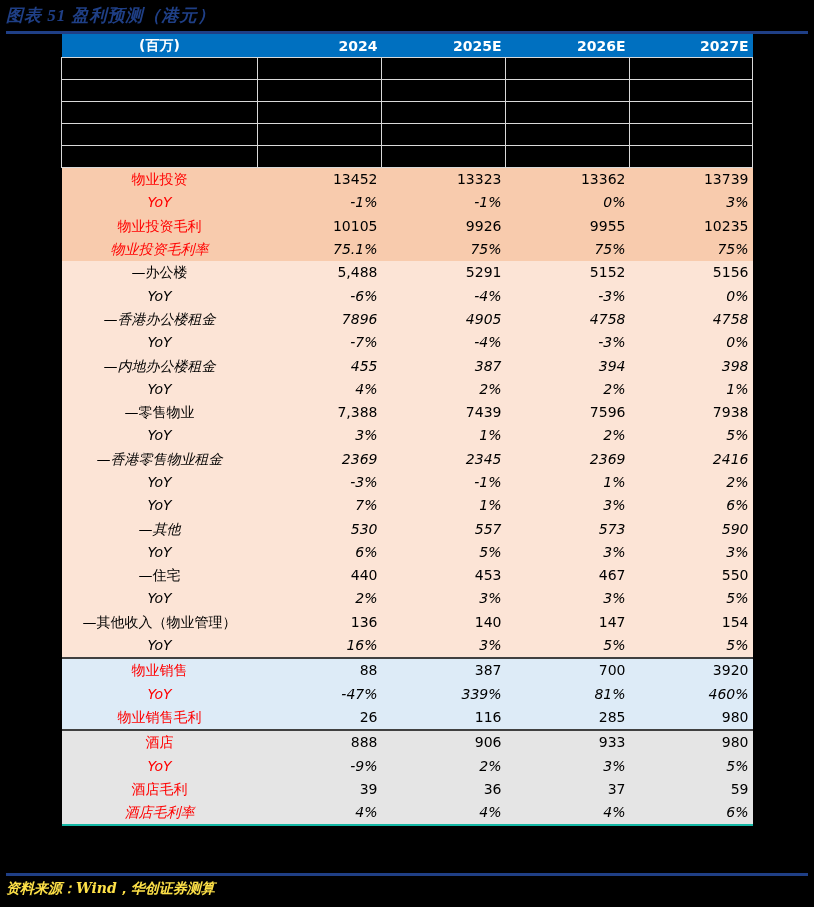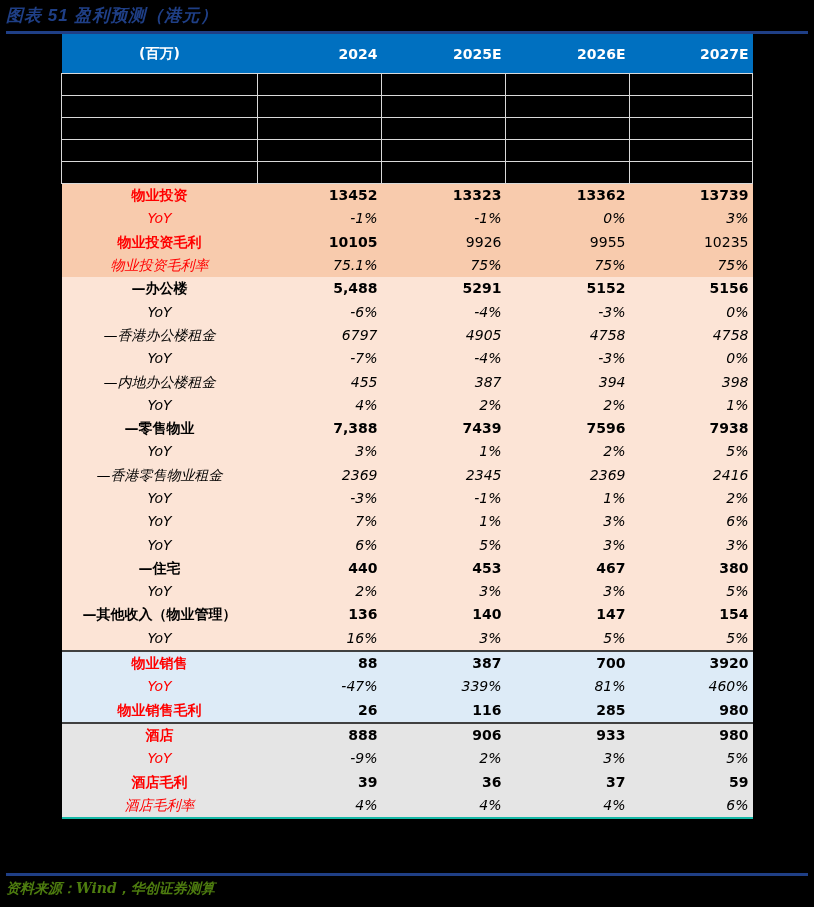--- a/index.html
+++ b/index.html
@@ -1,29 +1,29 @@
 <!DOCTYPE html>
 <html><head>
 <meta charset="utf-8">
 <style>
   html, body { margin:0; padding:0; background:#000; }
   body { width:814px; height:907px; position:relative; overflow:hidden; font-family:"DejaVu Sans", "Liberation Sans", sans-serif; }
-  .title { position:absolute; left:6px; top:4px; font-family:Liberation Sans, sans-serif; font-weight:bold; font-style:italic; font-size:17px; color:#1F3F86; letter-spacing:1px; white-space:nowrap; }
+  .title { position:absolute; left:6px; top:4px; font-family:Liberation Serif, serif; font-weight:bold; font-style:italic; font-size:17px; color:#1F3F86; letter-spacing:1px; white-space:nowrap; }
   .rule-top { position:absolute; left:6px; top:31px; width:802px; height:3px; background:#1F3F86; }
   .rule-bottom { position:absolute; left:6px; top:873px; width:802px; height:3px; background:#1F3F86; }
-  .source { position:absolute; left:6px; top:880px; font-family:"DejaVu Serif","Liberation Serif",serif; font-style:italic; font-weight:bold; font-size:14px; color:#4d7c0f; white-space:nowrap; }
+  .source { position:absolute; left:6px; top:880px; font-family:"DejaVu Serif","Liberation Serif",serif; font-style:italic; font-weight:bold; font-size:14px; color:#fde047; white-space:nowrap; }
   table { position:absolute; left:61px; top:34px; width:691px; border-collapse:collapse; table-layout:fixed; }
   col.c0 { width:196px; } col.c1 { width:124px; } col.c2 { width:124px; } col.c3 { width:124px; } col.c4 { width:123px; }
-  thead th { background:#0070C0; color:#fff; font-weight:bold; font-size:14px; height:23px; padding:8px 4px; text-align:right; }
+  thead th { background:#0070C0; color:#fff; font-weight:bold; font-size:14px; height:23px; padding:0 4px; text-align:right; }
   thead th.lbl { text-align:center; }
   tr.blank td { height:21px; border:1.5px solid #d9d9d9; background:#000; padding:0; }
   tbody.data td { height:23.3px; padding:0 4px; font-size:14px; line-height:23px; white-space:nowrap; }
   td.lbl { text-align:center; }
   td.num { text-align:right; }
-  .bold { font-weight:bold; }
+  .bold { font-weight:normal; }
   .ital { font-style:italic; }
   .red { color:#FF0000; }
   .blk { color:#000; }
   tr.sec-a td { background:#F8CBAD; }
   tr.sec-b td { background:#FCE4D6; }
   tr.sec-c td { background:#DDEBF7;margin-top:28px; }
   tr.sec-d td { background:#e5e5e5; }
   tr.top-border td { border-top:2px solid #404040; }
   tr.last-border td { border-bottom:2px solid #14b8a6; }
 </style>
@@ -125,21 +125,21 @@
       </tr>
       <tr class="sec-b">
         <td class="lbl ital">YoY</td>
         <td class="num blk ital">-6%</td>
         <td class="num blk ital">-4%</td>
         <td class="num blk ital">-3%</td>
         <td class="num blk ital">0%</td>
       </tr>
       <tr class="sec-b">
         <td class="lbl ital">—香港办公楼租金</td>
-        <td class="num blk ital">6797</td>
+        <td class="num blk ital">7896</td>
         <td class="num blk ital">4905</td>
         <td class="num blk ital">4758</td>
         <td class="num blk ital">4758</td>
       </tr>
       <tr class="sec-b">
         <td class="lbl ital">YoY</td>
         <td class="num blk ital">-7%</td>
         <td class="num blk ital">-4%</td>
         <td class="num blk ital">-3%</td>
         <td class="num blk ital">0%</td>
@@ -187,32 +187,39 @@
         <td class="num blk ital">2%</td>
       </tr>
       <tr class="sec-b">
         <td class="lbl ital">YoY</td>
         <td class="num blk ital">7%</td>
         <td class="num blk ital">1%</td>
         <td class="num blk ital">3%</td>
         <td class="num blk ital">6%</td>
       </tr>
       <tr class="sec-b">
+        <td class="lbl ital">—其他</td>
+        <td class="num blk ital">530</td>
+        <td class="num blk ital">557</td>
+        <td class="num blk ital">573</td>
+        <td class="num blk ital">590</td>
+      </tr>
+      <tr class="sec-b">
         <td class="lbl ital">YoY</td>
         <td class="num blk ital">6%</td>
         <td class="num blk ital">5%</td>
         <td class="num blk ital">3%</td>
         <td class="num blk ital">3%</td>
       </tr>
       <tr class="sec-b">
         <td class="lbl bold">—住宅</td>
         <td class="num blk bold">440</td>
         <td class="num blk bold">453</td>
         <td class="num blk bold">467</td>
-        <td class="num blk bold">380</td>
+        <td class="num blk bold">550</td>
       </tr>
       <tr class="sec-b">
         <td class="lbl ital">YoY</td>
         <td class="num blk ital">2%</td>
         <td class="num blk ital">3%</td>
         <td class="num blk ital">3%</td>
         <td class="num blk ital">5%</td>
       </tr>
       <tr class="sec-b">
         <td class="lbl bold">—其他收入（物业管理）</td>

